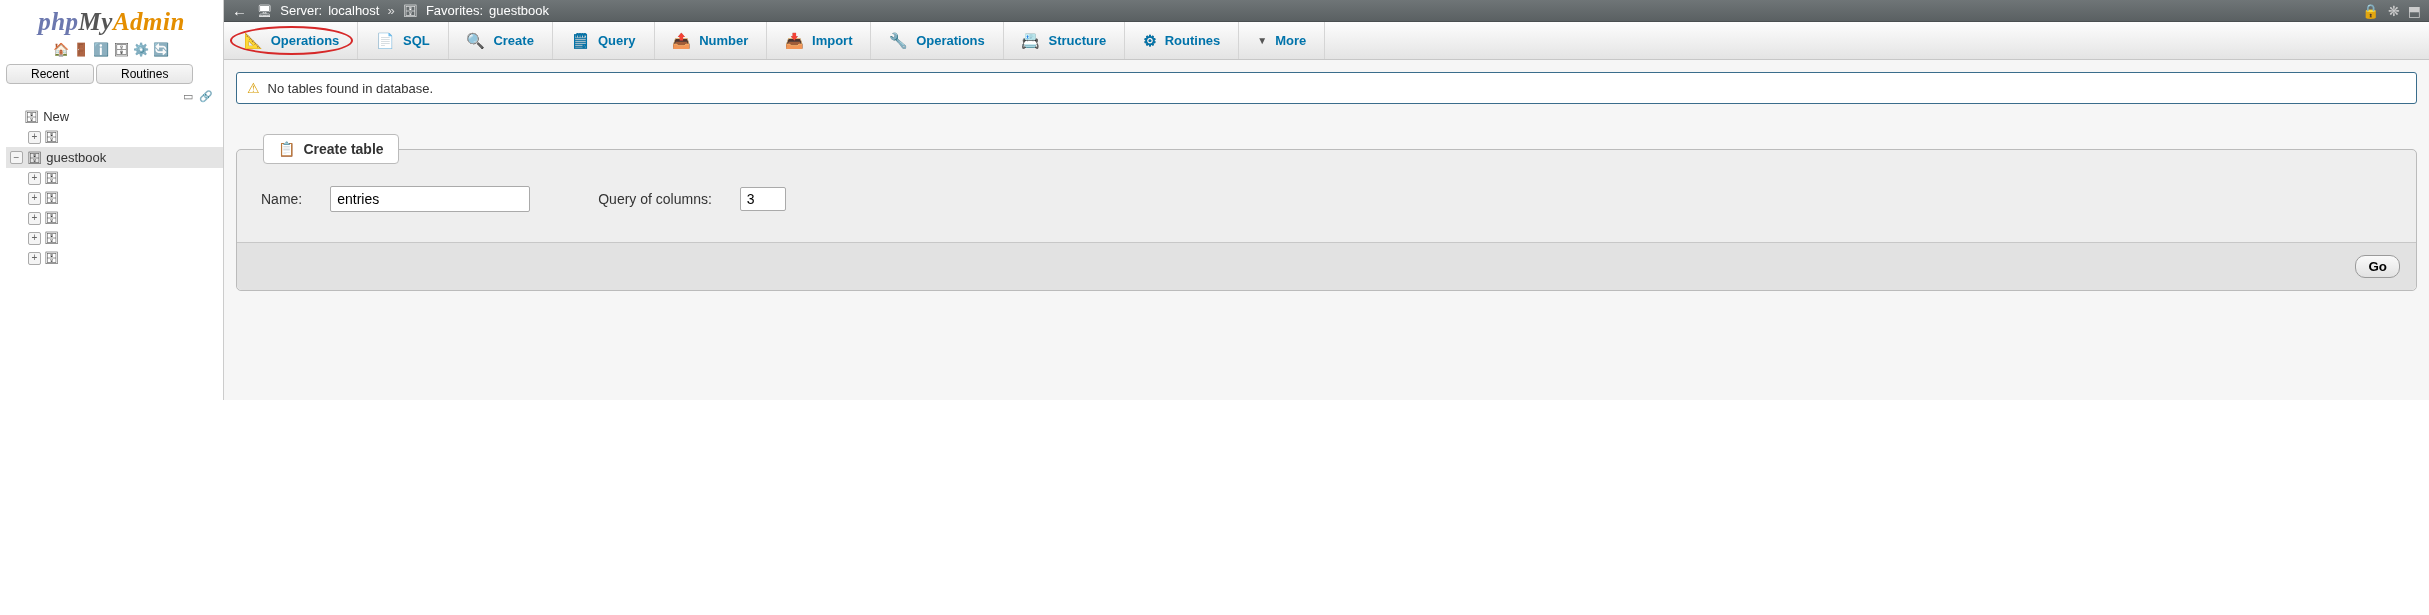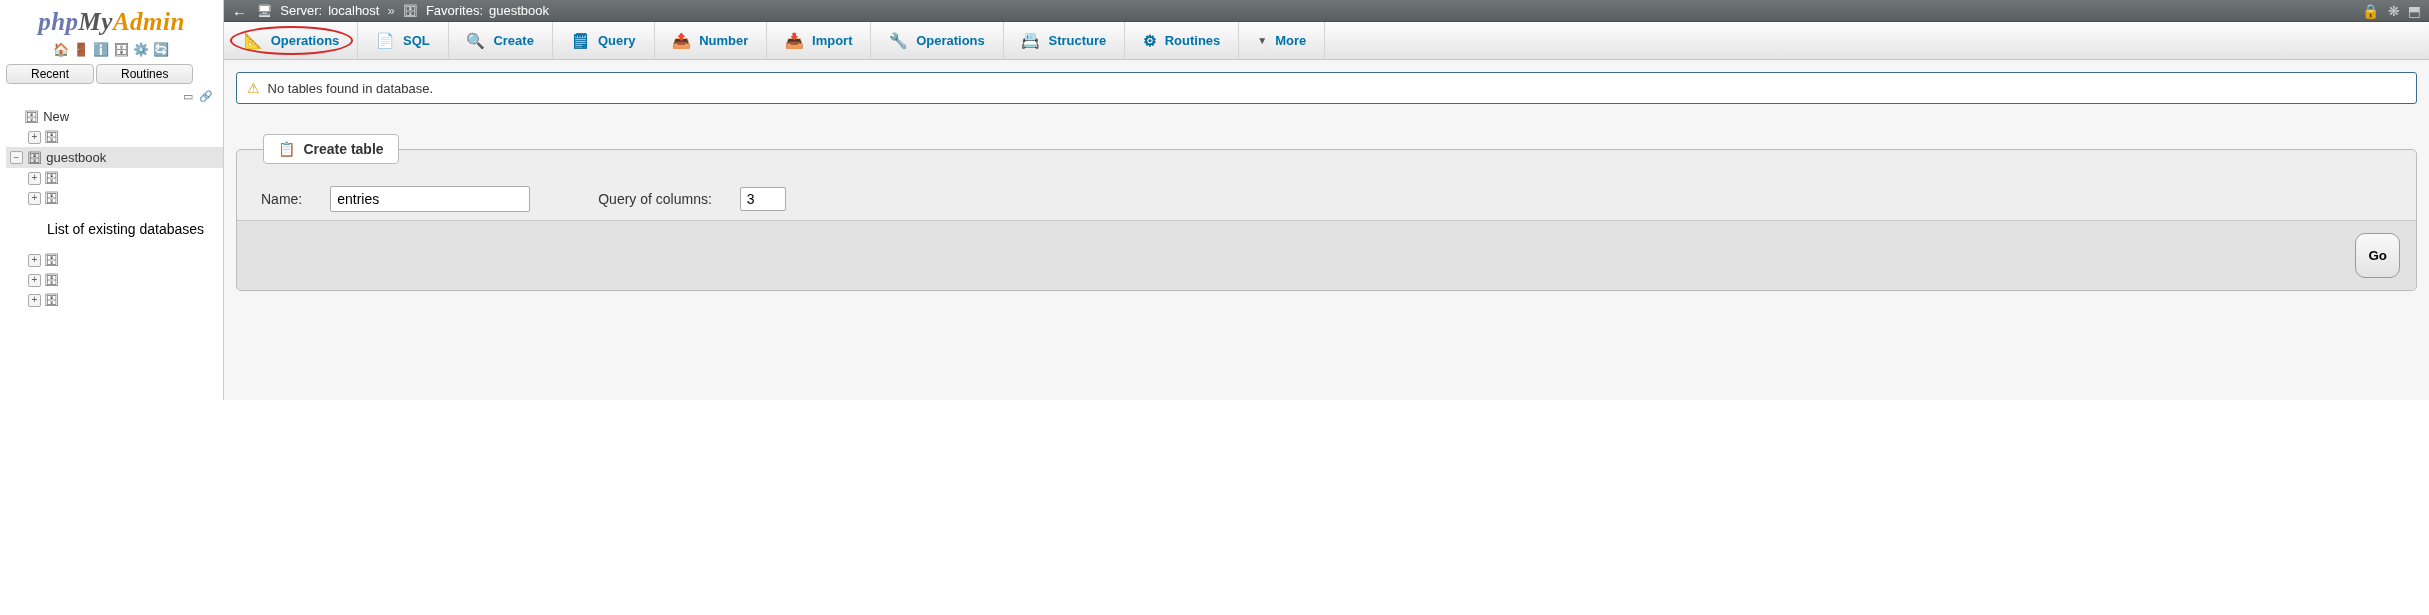--- a/index.html
+++ b/index.html
@@ -181,21 +181,21 @@
     .form-row .gap{width:12px;}
     .go-area{
       background:#e2e2e2;border-top:1px solid #c7c7c7;
       border-radius:0 0 5px 5px;
       position:absolute;left:0;right:0;bottom:0;
       padding:12px 16px;display:flex;justify-content:flex-end;
     }
     .go-area button{
       background:linear-gradient(#fafafa,#e2e2e2);
       border:1px solid #9a9a9a;border-radius:10px;
-      padding:14px 12px;font-weight:bold;cursor:pointer;
+      padding:3px 12px;font-weight:bold;cursor:pointer;
     }
   </style>
 </head>
 <body>
 
 <aside class="sidebar">
   <div class="logo-wrap">
     <span class="logo">
       <span class="l-php">php</span><span class="l-my">My</span><span class="l-admin">Admin</span>
     </span>
@@ -234,21 +234,20 @@
     </div>
     <div class="tree-sub">
       <div style="display:flex;align-items:center;gap:3px;padding:3px 0;">
           <span class="exp">+</span>
           <span class="dbicon">🗄</span>
         </div>
       <div style="display:flex;align-items:center;gap:3px;padding:3px 0;">
           <span class="exp">+</span>
           <span class="dbicon">🗄</span>
         </div>
-      <div class="tree-note">List of existing databases</div>
       <div style="display:flex;align-items:center;gap:3px;padding:3px 0;">
           <span class="exp">+</span>
           <span class="dbicon">🗄</span>
         </div>
       <div style="display:flex;align-items:center;gap:3px;padding:3px 0;">
           <span class="exp">+</span>
           <span class="dbicon">🗄</span>
         </div>
       <div style="display:flex;align-items:center;gap:3px;padding:3px 0;">
           <span class="exp">+</span>

